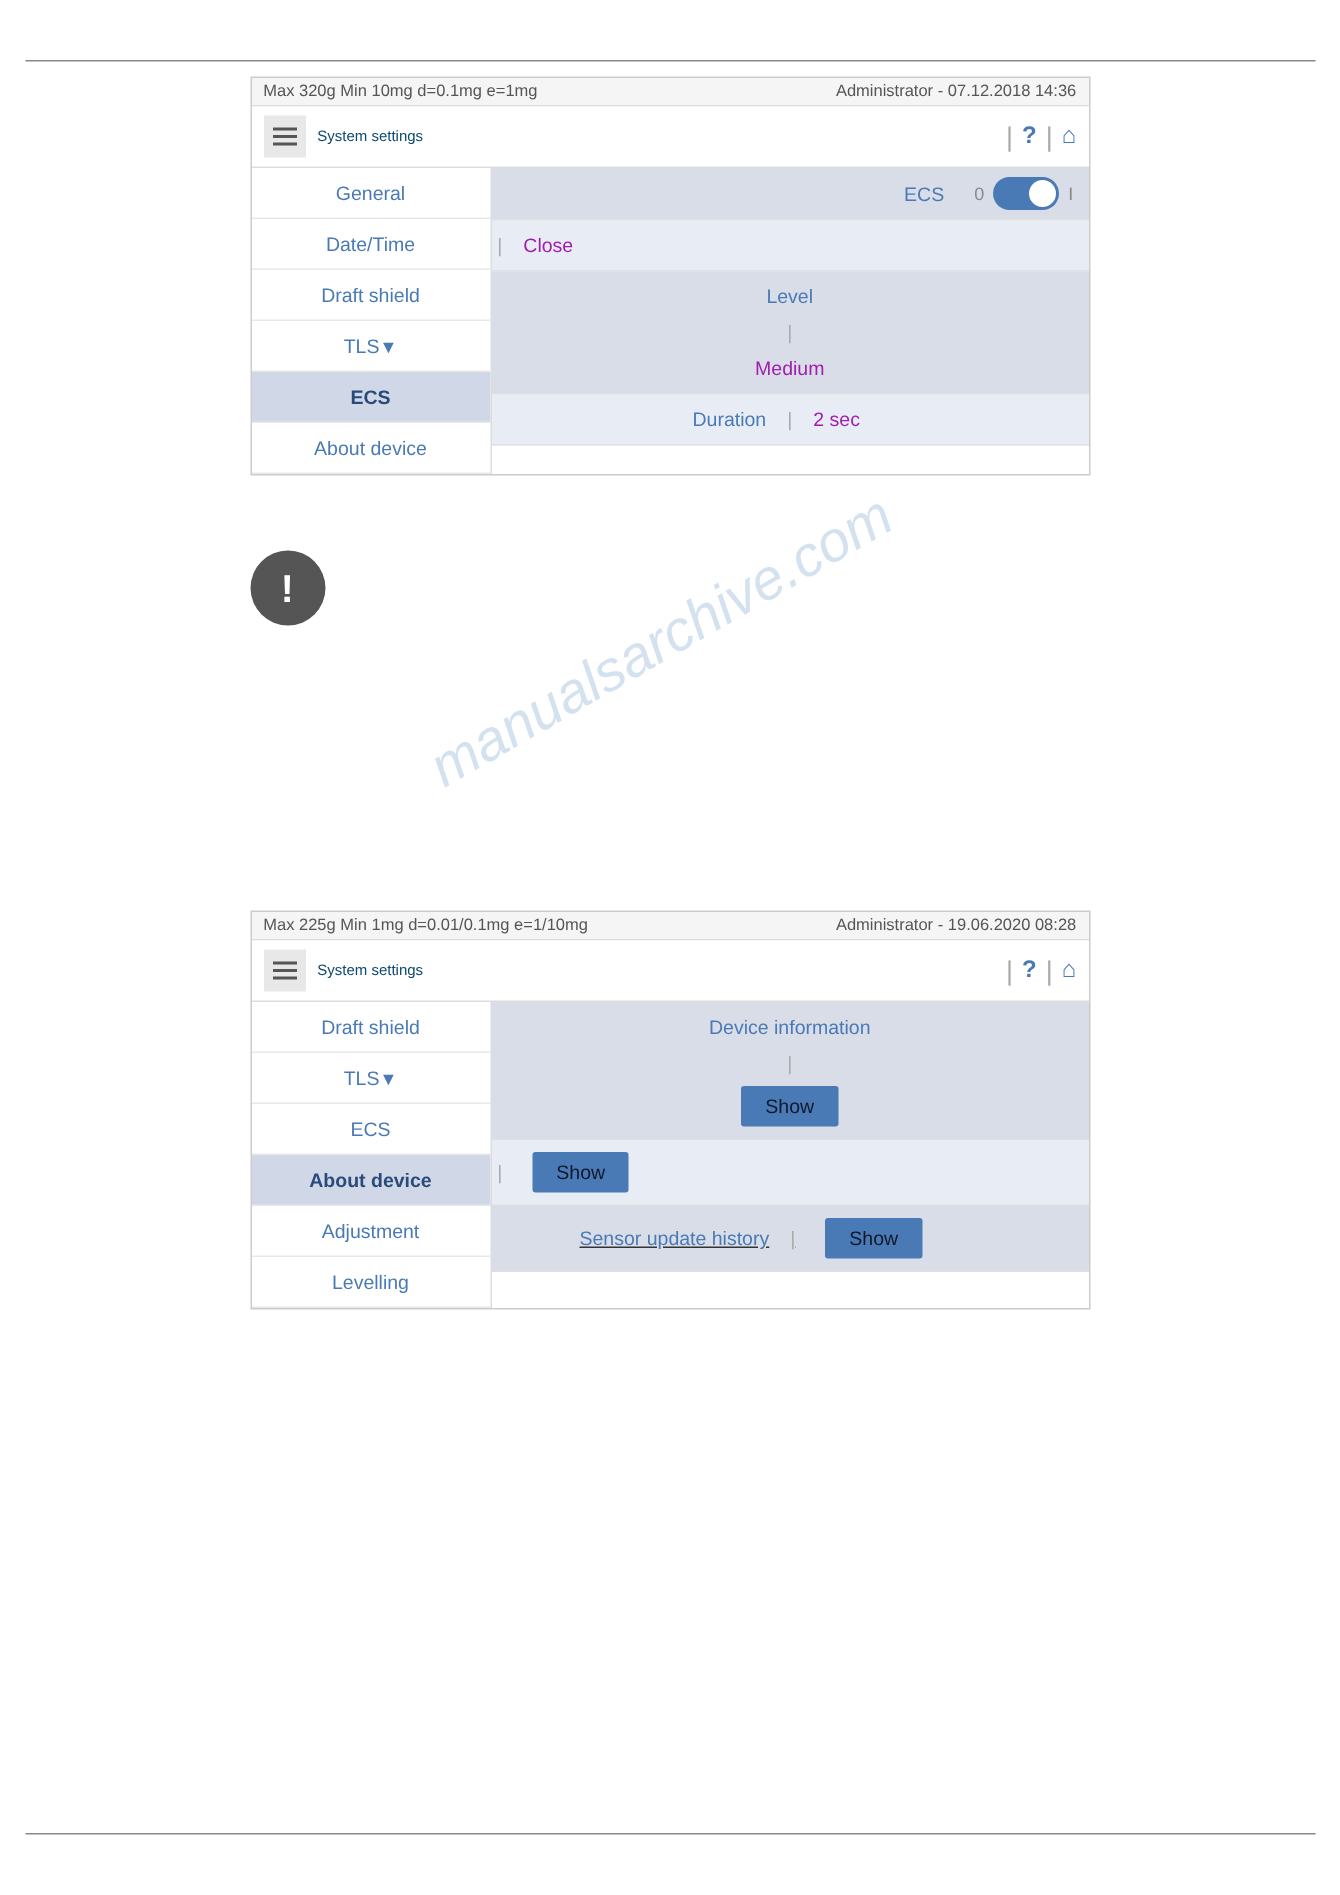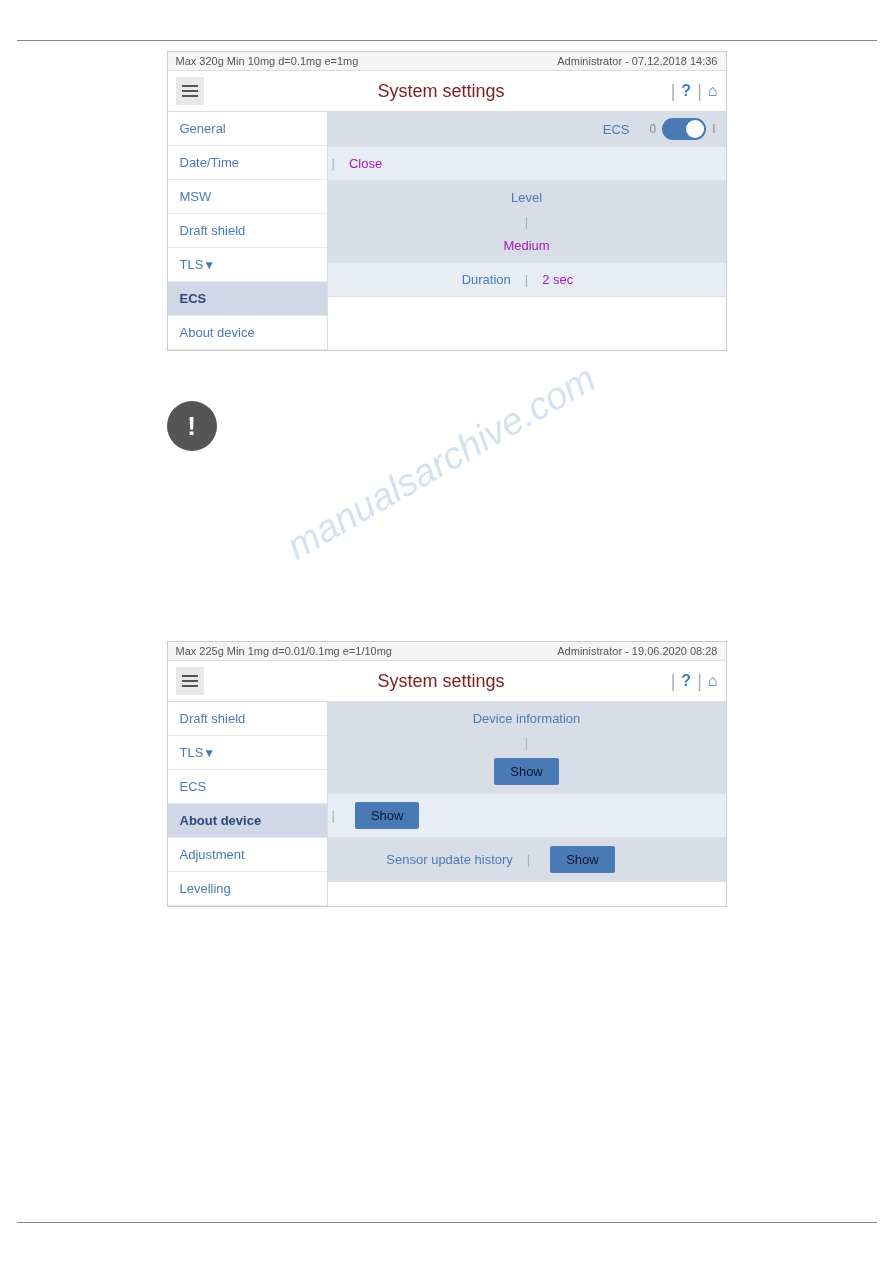--- a/index.html
+++ b/index.html
@@ -65,23 +65,23 @@
       flex-shrink: 0;
     }
     .title-bar .menu-icon span {
       width: 16px;
       height: 2px;
       background: #555;
       display: block;
     }
     .title-bar .title {
       flex: 1;
-      text-align: center;
-      font-size: 18px;
-      color: #7f1d1d;
+      text-align: left;
+      font-size: 10px;
+      color: #0c4a6e;
     }
     .title-bar .title-actions {
       display: flex;
       align-items: center;
       gap: 6px;
     }
     .title-bar .separator {
       color: #aaa;
       font-size: 18px;
     }
@@ -106,21 +106,21 @@
       background: #fff;
     }
     .sidebar-item {
       padding: 9px 12px;
       color: #4a7ab5;
       cursor: pointer;
       border-bottom: 1px solid #e8e8e8;
       font-size: 13px;
       display: flex;
       align-items: center;
-      justify-content: flex-start;
+      justify-content: center;
     }
     .sidebar-item.active {
       background: #d0d8e8;
       color: #2a4a7a;
       font-weight: bold;
     }
     .sidebar-item .dropdown-arrow {
       color: #4a7ab5;
       font-size: 12px;
     }
@@ -261,23 +261,20 @@
       <div class="content-area">
 
         <div class="sidebar">
           <div class="sidebar-item">
             <span>General</span>
           </div>
           <div class="sidebar-item">
             <span>Date/Time</span>
           </div>
           <div class="sidebar-item">
-            <span>MSW</span>
-          </div>
-          <div class="sidebar-item">
             <span>Draft shield</span>
           </div>
           <div class="sidebar-item">
             <span>TLS</span>
             <span class="dropdown-arrow">▼</span>
           </div>
           <div class="sidebar-item active">
             <span>ECS</span>
           </div>
           <div class="sidebar-item">
@@ -382,21 +379,21 @@
             </div>
           </div>
 
           <div class="setting-row" style="align-items:center;">
             <span class="setting-separator">|</span>
             <div style="flex:1; padding:4px 8px;">
               <button class="show-btn">Show</button>
             </div>
           </div>
 
-          <div class="setting-row" style="background:#d8dde8;">
+          <div class="setting-row" style="background:#d8dde8;text-decoration:underline;">
             <span class="setting-label">Sensor update history</span>
             <span class="setting-separator">|</span>
             <div style="flex:1; padding:4px 8px;">
               <button class="show-btn">Show</button>
             </div>
           </div>
         </div>
       </div>
     </div>
 

